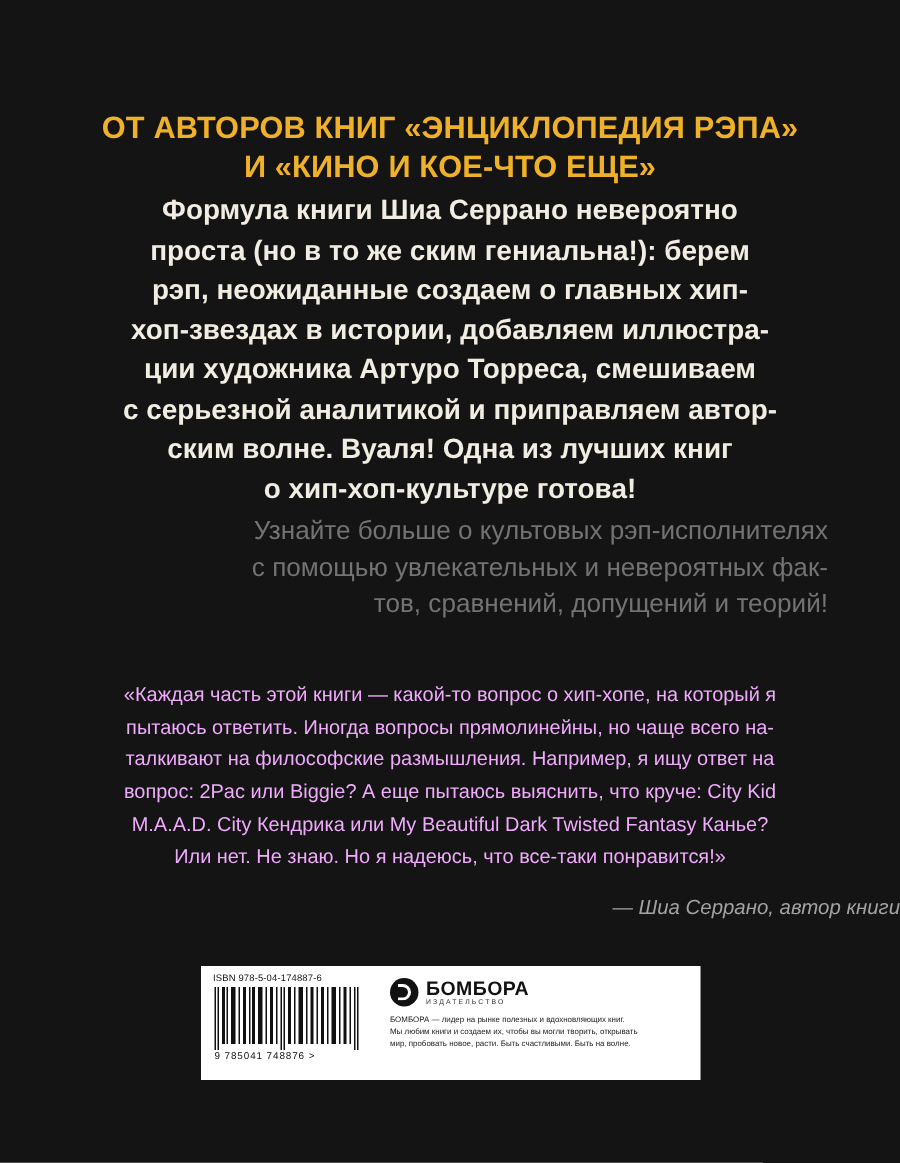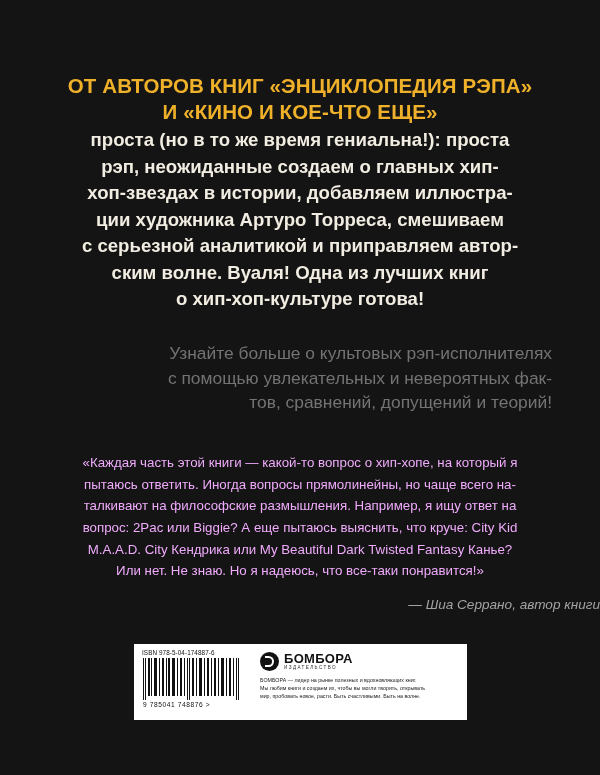--- a/index.html
+++ b/index.html
@@ -180,21 +180,22 @@
 <body>
 
 <div class="cover">
 
   <div class="headline">
     <span class="line">ОТ АВТОРОВ КНИГ «ЭНЦИКЛОПЕДИЯ РЭПА»</span>
     <span class="line">И «КИНО И КОЕ-ЧТО ЕЩЕ»</span>
   </div>
 
   <div class="intro">
-    <span class="line">проста (но в то же время гениальна!): проста</span>
+    <span class="line">Формула книги Шиа Серрано невероятно</span>
+    <span class="line">проста (но в то же ским гениальна!): берем</span>
     <span class="line">рэп, неожиданные создаем о главных хип-</span>
     <span class="line">хоп-звездах в истории, добавляем иллюстра-</span>
     <span class="line">ции художника Артуро Торреса, смешиваем</span>
     <span class="line">с серьезной аналитикой и приправляем автор-</span>
     <span class="line">ским волне. Вуаля! Одна из лучших книг</span>
     <span class="line">о хип-хоп-культуре готова!</span>
   </div>
 
   <div class="subhead">
     <span class="line">Узнайте больше о культовых рэп-исполнителях</span>

